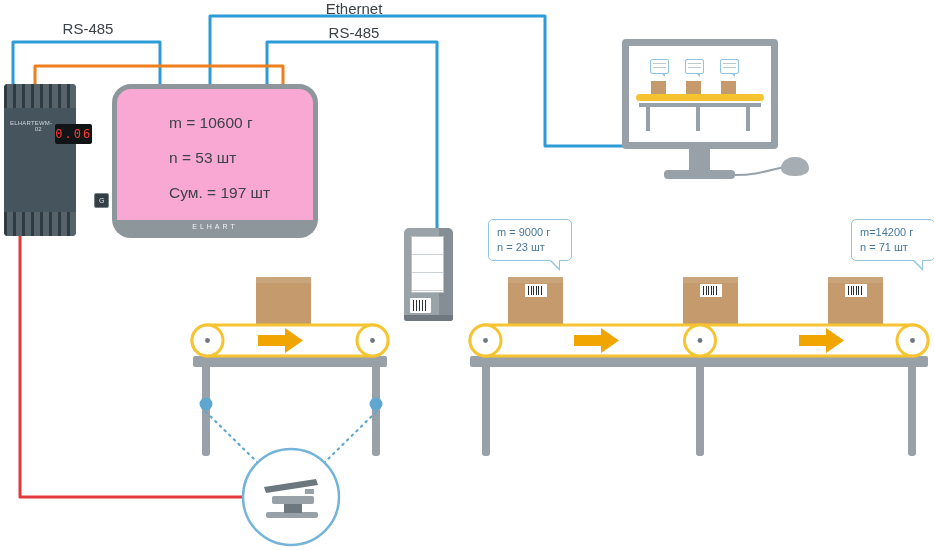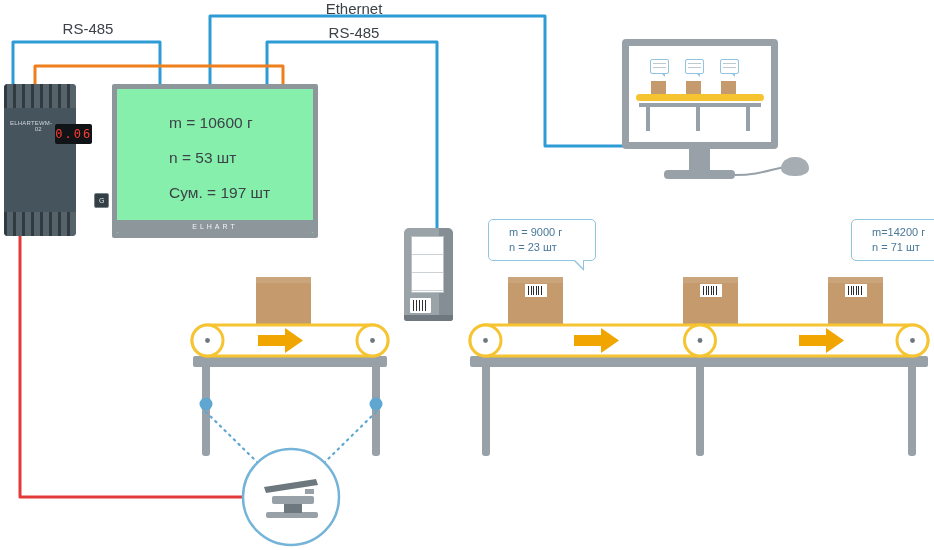--- a/index.html
+++ b/index.html
@@ -32,22 +32,22 @@
   .module-face{position:absolute;left:4px;right:4px;top:24px;bottom:24px;display:flex;flex-direction:row;padding-top:12px}
   .module-brand{display:flex;justify-content:space-between;padding:0 2px;font-size:6px;color:#cfd6da;letter-spacing:.2px}
   .module-display{margin:4px 1px 0;height:20px;background:#101417;border-radius:2px;
         color:var(--display-red,#ff3a30);font-family:"DejaVu Sans Mono",monospace;
         font-size:12px;line-height:20px;text-align:center;letter-spacing:2px}
   .module-buttons{display:flex;gap:4px;margin-top:auto;padding:0 1px 4px}
   .mbtn{width:13px;height:13px;background:#333e45;border:1px solid #76828a;border-radius:2px;
         color:#e7ebed;font-size:7px;display:flex;align-items:center;justify-content:center}
 
   
-  #panel{left:112px;top:84px;width:206px;height:154px;background:#86efac;box-sizing:border-box;
-         border:5px solid var(--panel-frame,#8d969b);border-radius:2px}
+  #panel{left:112px;top:84px;width:206px;height:154px;background:#f9a8d4;box-sizing:border-box;
+         border:5px solid var(--panel-frame,#8d969b);border-radius:19px}
   .panel-line{margin:0 0 19px 52px;font-size:15.5px;line-height:16px;color:var(--text,#3c4247)}
   .panel-line:first-child{margin-top:26px}
   .panel-brand{position:absolute;left:0;right:0;bottom:0;height:13px;background:var(--panel-frame,#8d969b);
          color:#f2f4f5;font-size:7px;letter-spacing:3px;text-align:center;line-height:13px;border-radius:0 0 2px 2px}
 
   
   #monitor{left:622px;top:39px;width:156px;height:110px;box-sizing:border-box;background:#fff;
            border:7px solid var(--gray,#98a1a7);border-radius:4px}
   .screen{position:relative;width:100%;height:100%;overflow:hidden}
   .mini-bubble{position:absolute;top:13px;width:17px;height:13px;background:#fff;
@@ -74,21 +74,21 @@
   .printer-base{position:absolute;left:0;right:0;bottom:0;height:6px;background:#6e787e;border-radius:0 0 3px 3px}
 
   
   .box{position:absolute;top:277px;width:55px;height:50px;background:var(--box,#c59a6c);
        box-shadow:inset 0 6px 0 rgba(255,255,255,.10), inset 0 -3px 0 rgba(0,0,0,.06)}
   .barcode{position:absolute;left:50%;top:7px;transform:translateX(-50%);width:22px;height:13px;background:#fff}
   .barcode-stripes{position:absolute;top:2px;bottom:2px;left:3px;right:3px;
        background:repeating-linear-gradient(90deg,#262b2f 0 1px,transparent 1px 2.6px)}
 
   
-  .bubble{position:absolute;z-index:3;top:219px;width:66px;background:#fff;padding:5px 20px;
+  .bubble{position:absolute;z-index:3;top:219px;width:66px;background:#fff;padding:5px 8px;
        border:1.5px solid var(--bubble-border,#90c4e0);border-radius:5px;
        font-size:11px;line-height:15px;color:var(--bubble-text,#48789a)}
   .bubble::before{content:"";position:absolute;bottom:-11px;right:11px;width:0;height:0;
        border-top:11px solid var(--bubble-border,#90c4e0);border-left:11px solid transparent}
   .bubble::after{content:"";position:absolute;bottom:-8px;right:12.5px;width:0;height:0;
        border-top:9px solid #fff;border-left:9px solid transparent}
 </style>
 </head>
 <body>
 

